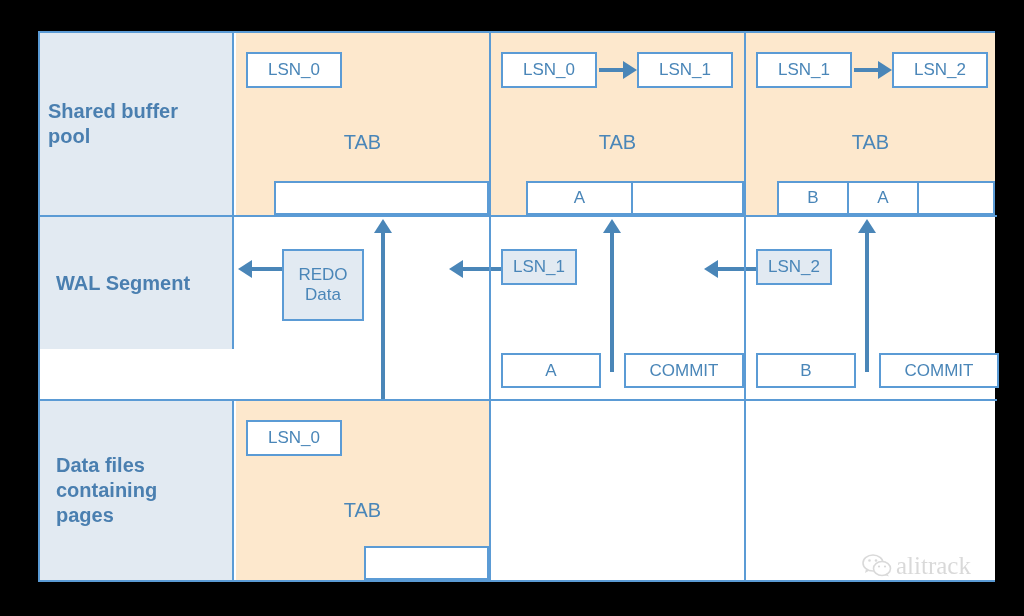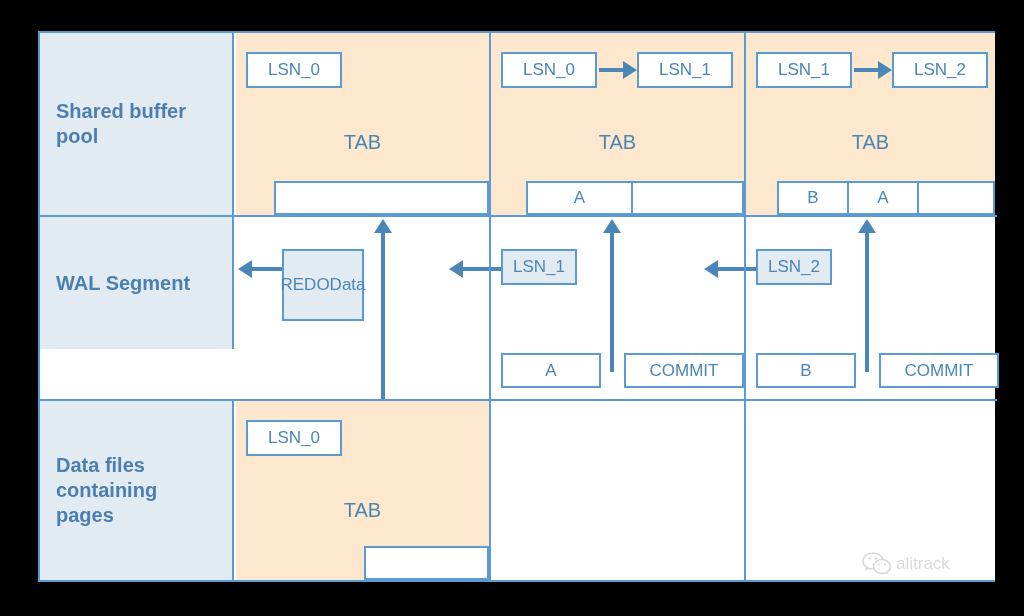--- a/index.html
+++ b/index.html
@@ -46,21 +46,21 @@
   }
   .pagecell{
     position:absolute; box-sizing:border-box;
     background:#ffffff; border:2px solid #5b9bd5;
     display:flex; align-items:center; justify-content:center;
     color:#4a86b8; font-size:17px;
   }
   .redobox{
     position:absolute; box-sizing:border-box;
     background:#e2eaf2; border:2px solid #5b9bd5;
-    display:flex; flex-direction:row;
+    display:flex; flex-direction:column;
     align-items:center; justify-content:center;
     color:#4a86b8; font-size:17px; line-height:1.15;
   }
   .walbox{
     position:absolute; box-sizing:border-box;
     background:#ffffff; border:2px solid #5b9bd5;
     display:flex; align-items:center; justify-content:center;
     color:#4a86b8; font-size:17px;
   }
 
@@ -80,31 +80,32 @@
   .head-up{
     position:absolute; width:0; height:0;
     border-left:9px solid transparent; border-right:9px solid transparent;
     border-bottom:14px solid #4a86b8;
   }
 
   
   #watermark{
     position:absolute; left:862px; top:552px;
     display:flex; align-items:center; gap:4px;
-    color:#d8d8d8; font-size:17px; opacity:.95;
+    color:#d8d8d8; font-size:25px; opacity:.95;
     pointer-events:none;
+    font-family:Liberation Serif, serif;
   }
   #watermark svg{display:block;}
 </style>
 </head>
 <body>
 
 <div id="diagram">
 
-  <div class="rowlabel" style="top:0;height:182px;">
+  <div class="rowlabel" style="top:0;height:182px;padding-left:8px;">
     <span style="white-space:pre-line">Shared buffer
 pool</span>
   </div>
   <div class="rowlabel" style="top:184px;height:132px;">
     <span style="white-space:pre-line">WAL Segment</span>
   </div>
   <div class="rowlabel" style="top:368px;height:179px;align-items:center;">
     <span style="white-space:pre-line">Data files
 containing
 pages</span>

